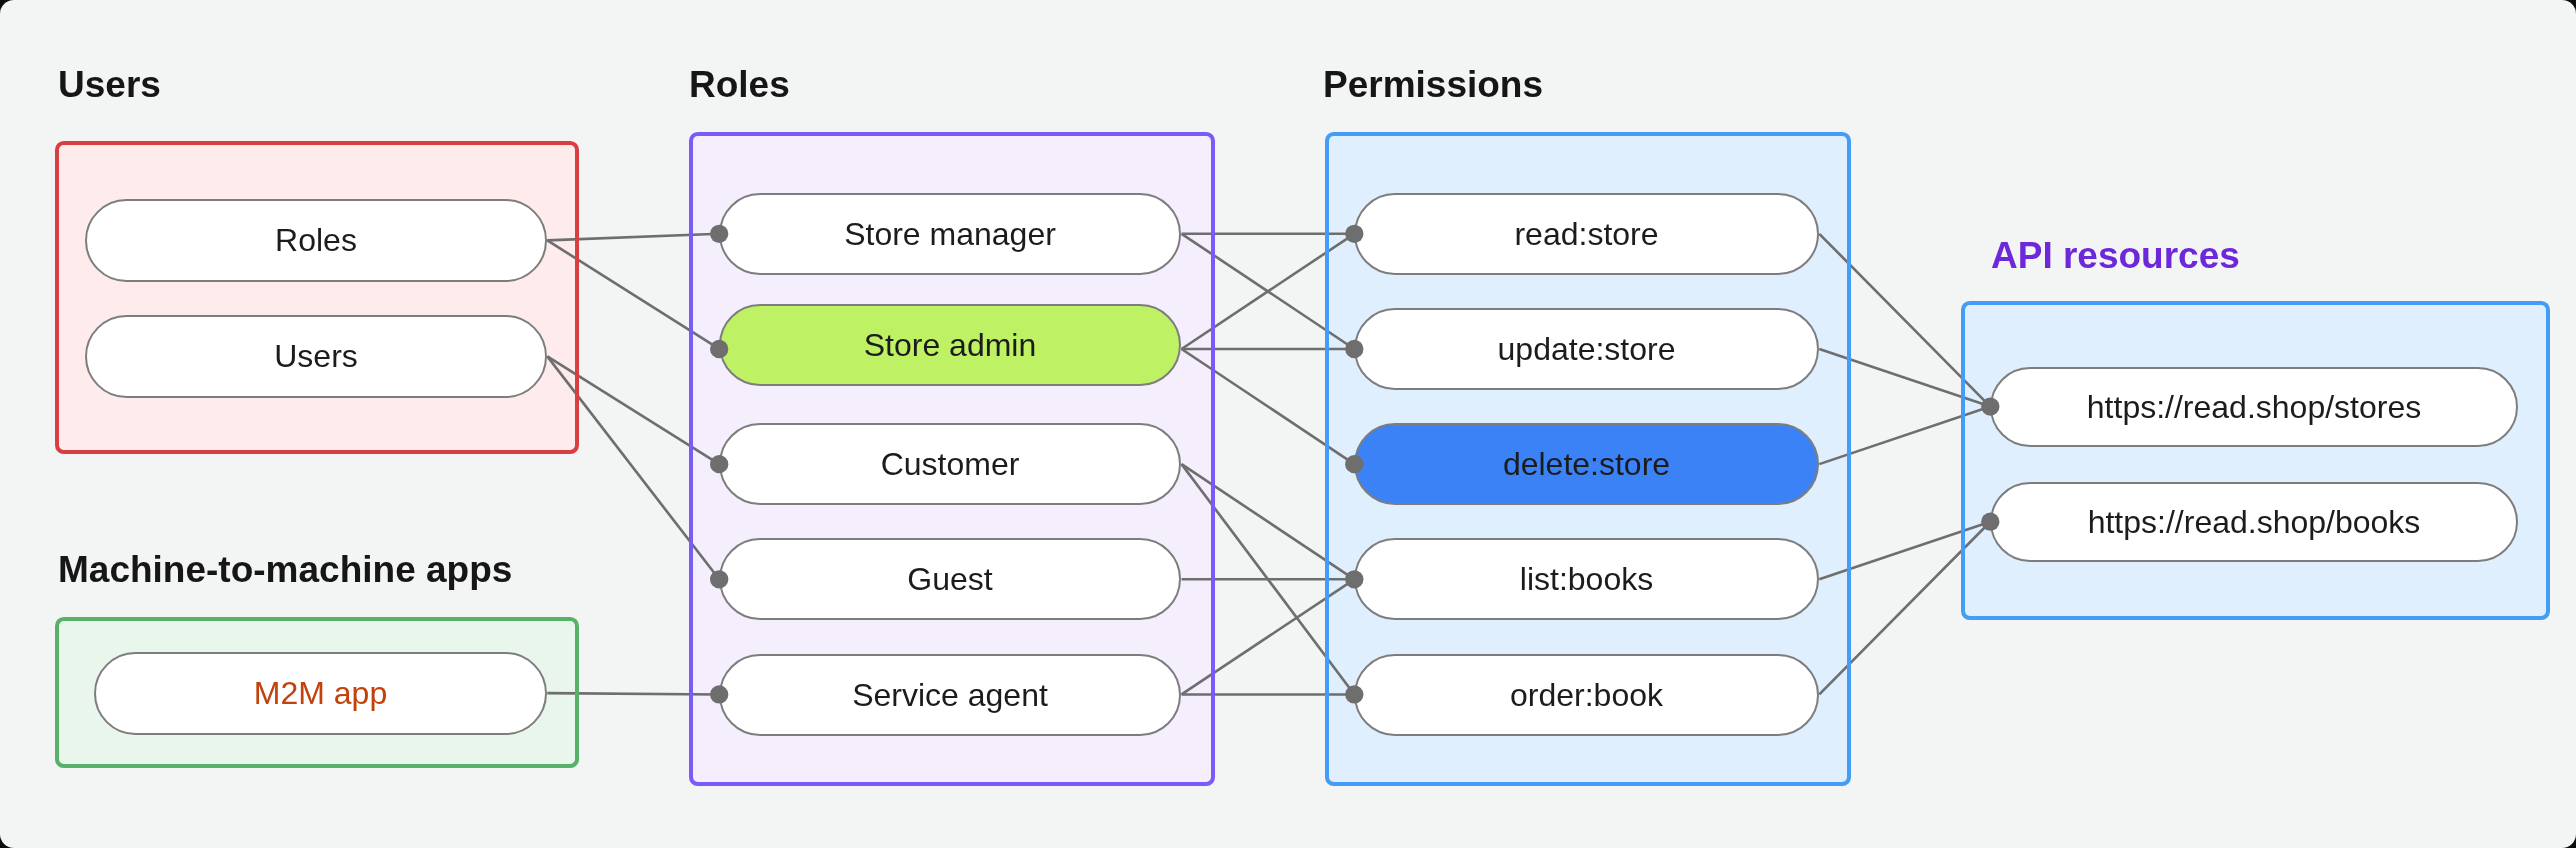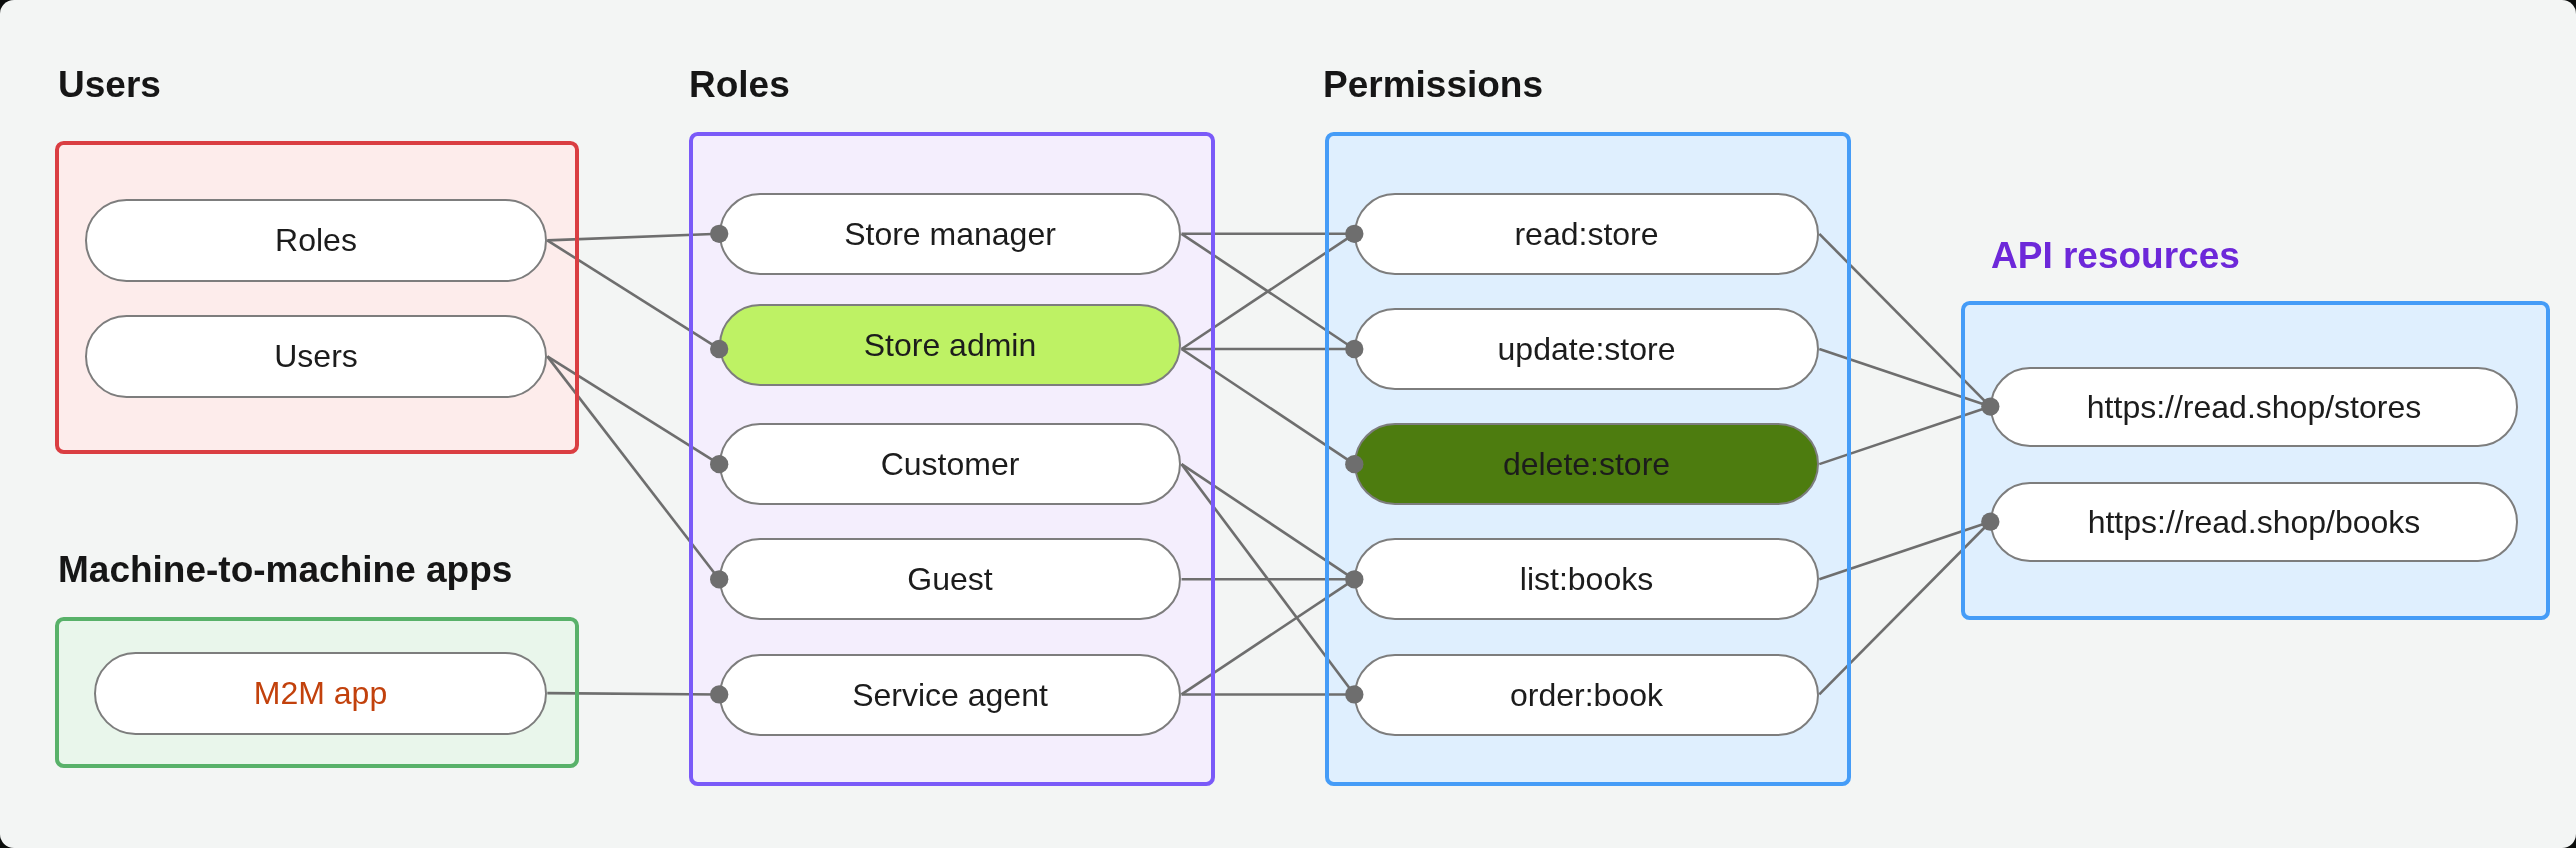--- a/index.html
+++ b/index.html
@@ -74,21 +74,21 @@
     <div class="node" style="left: 85px; top: 199px; width: 462px; height: 83px; background: rgb(255, 255, 255); border-color: rgb(125, 125, 125); color: rgb(28, 28, 28);">Roles</div>
     <div class="node" style="left: 85px; top: 315px; width: 462px; height: 83px; background: rgb(255, 255, 255); border-color: rgb(125, 125, 125); color: rgb(28, 28, 28);">Users</div>
     <div class="node" style="left: 94px; top: 652px; width: 453px; height: 83px; background: rgb(255, 255, 255); border-color: rgb(125, 125, 125); color: #c2410c;">M2M app</div>
     <div class="node" style="left: 719px; top: 193px; width: 462px; height: 82px; background: rgb(255, 255, 255); border-color: rgb(125, 125, 125); color: rgb(28, 28, 28);">Store manager</div>
     <div class="node" style="left: 719px; top: 304px; width: 462px; height: 82px; background: #bef264; border-color: rgb(125, 125, 125); color: rgb(28, 28, 28);">Store admin</div>
     <div class="node" style="left: 719px; top: 423px; width: 462px; height: 82px; background: rgb(255, 255, 255); border-color: rgb(125, 125, 125); color: rgb(28, 28, 28);">Customer</div>
     <div class="node" style="left: 719px; top: 538px; width: 462px; height: 82px; background: rgb(255, 255, 255); border-color: rgb(125, 125, 125); color: rgb(28, 28, 28);">Guest</div>
     <div class="node" style="left: 719px; top: 654px; width: 462px; height: 82px; background: rgb(255, 255, 255); border-color: rgb(125, 125, 125); color: rgb(28, 28, 28);">Service agent</div>
     <div class="node" style="left: 1354px; top: 193px; width: 465px; height: 82px; background: rgb(255, 255, 255); border-color: rgb(125, 125, 125); color: rgb(28, 28, 28);">read:store</div>
     <div class="node" style="left: 1354px; top: 308px; width: 465px; height: 82px; background: rgb(255, 255, 255); border-color: rgb(125, 125, 125); color: rgb(28, 28, 28);">update:store</div>
-    <div class="node" style="left: 1354px; top: 423px; width: 465px; height: 82px; background: #4d7c0f; border-color: rgb(125, 125, 125); color: rgb(28, 28, 28);">delete:store</div>
+    <div class="node" style="left: 1354px; top: 423px; width: 465px; height: 82px; background: #3b82f6; border-color: rgb(125, 125, 125); color: rgb(28, 28, 28);">delete:store</div>
     <div class="node" style="left: 1354px; top: 538px; width: 465px; height: 82px; background: rgb(255, 255, 255); border-color: rgb(125, 125, 125); color: rgb(28, 28, 28);">list:books</div>
     <div class="node" style="left: 1354px; top: 654px; width: 465px; height: 82px; background: rgb(255, 255, 255); border-color: rgb(125, 125, 125); color: rgb(28, 28, 28);">order:book</div>
     <div class="node" style="left: 1990px; top: 367px; width: 528px; height: 80px; background: rgb(255, 255, 255); border-color: rgb(125, 125, 125); color: rgb(28, 28, 28);">https://read.shop/stores</div>
     <div class="node" style="left: 1990px; top: 482px; width: 528px; height: 80px; background: rgb(255, 255, 255); border-color: rgb(125, 125, 125); color: rgb(28, 28, 28);">https://read.shop/books</div>
     <svg class="layer" width="2576" height="848" viewBox="0 0 2952 972">
       <circle cx="824" cy="268" r="10.5" fill="#6e6e6e"></circle>
       <circle cx="824" cy="400" r="10.5" fill="#6e6e6e"></circle>
       <circle cx="824" cy="532" r="10.5" fill="#6e6e6e"></circle>
       <circle cx="824" cy="664" r="10.5" fill="#6e6e6e"></circle>
       <circle cx="824" cy="796" r="10.5" fill="#6e6e6e"></circle>

